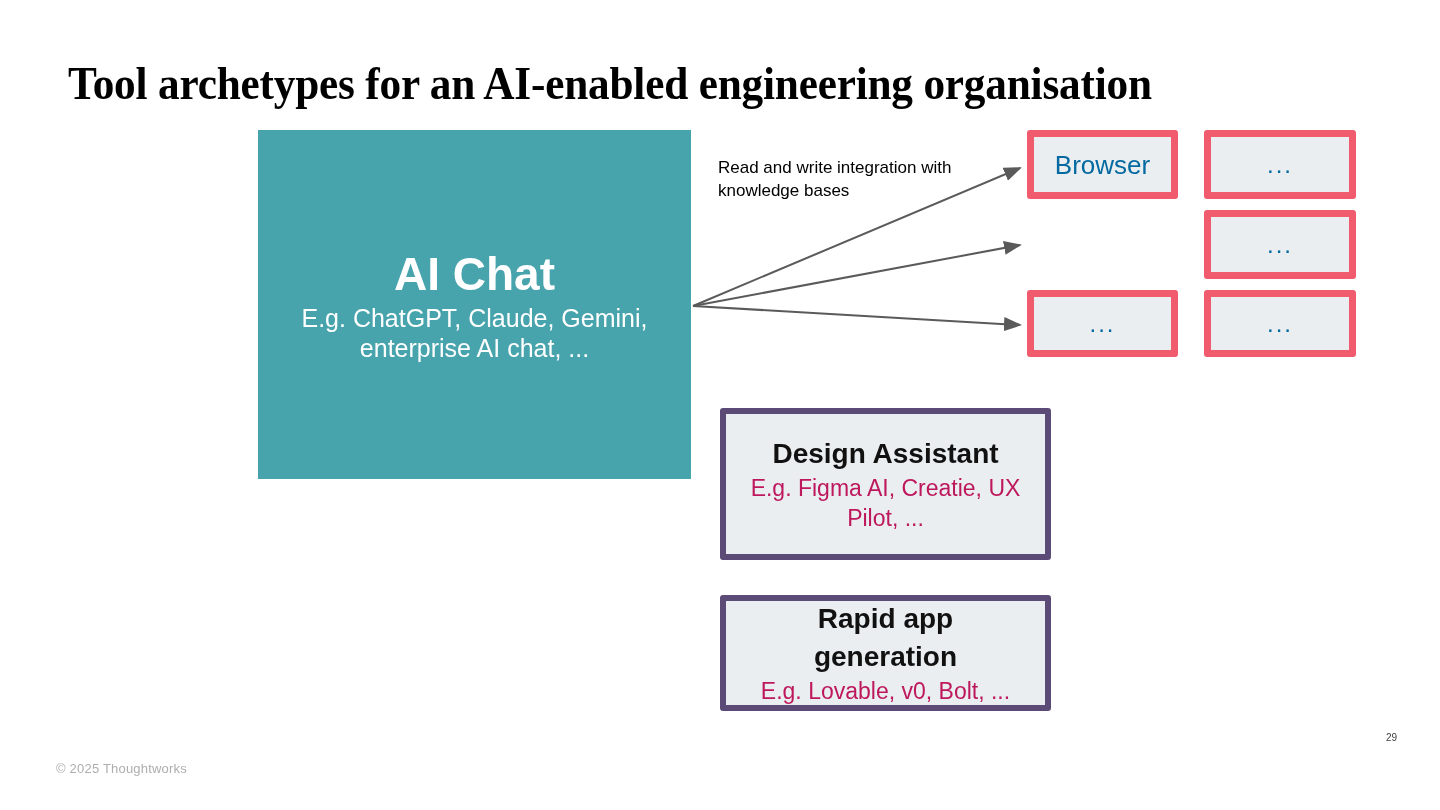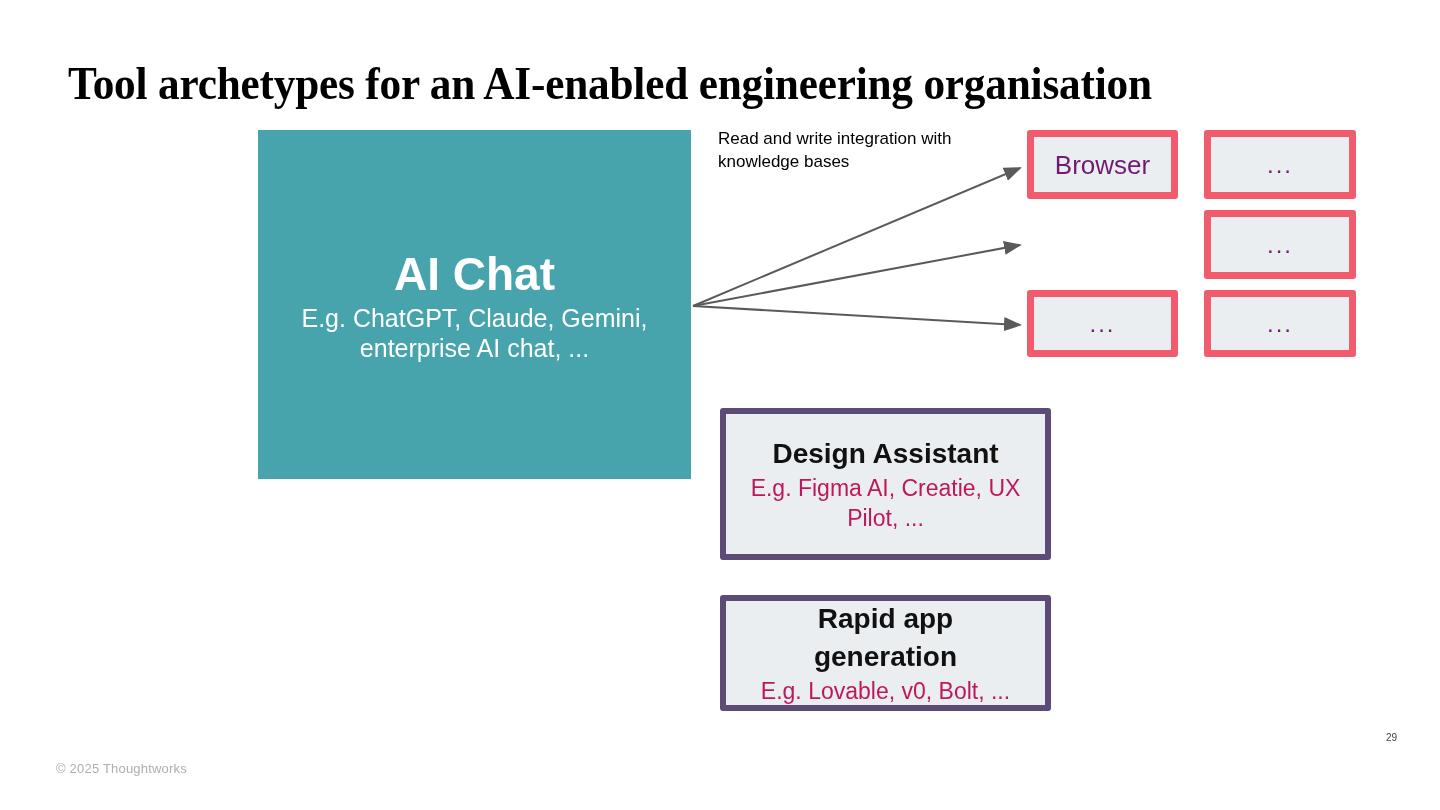--- a/index.html
+++ b/index.html
@@ -68,21 +68,21 @@
     line-height: 30px;
     text-align: center;
     font-weight: normal;
     max-width: 360px;
   }
 
   
   .arrow-note {
     position: absolute;
     left: 718px;
-    top: 127px;
+    top: 156px;
     width: 270px;
     font-size: 17px;
     line-height: 23px;
     color: #000000;
   }
 
   
   .arrows-svg {
     position: absolute;
     left: 0;
@@ -96,21 +96,21 @@
   .pink-box {
     position: absolute;
     background: #EAEEF1;
     border: 7px solid #F05C6E;
     border-radius: 3px;
     box-sizing: border-box;
     display: flex;
     align-items: center;
     justify-content: center;
     font-size: 26px;
-    color: #701a75;
+    color: #0369a1;
     line-height: 30px;
   }
   .pink-box.ellipsis { font-size: 24px; letter-spacing: 2px; }
 
   
   .purple-box {
     position: absolute;
     background: #EAEEF1;
     border: 6px solid #5C4A77;
     border-radius: 3px;

